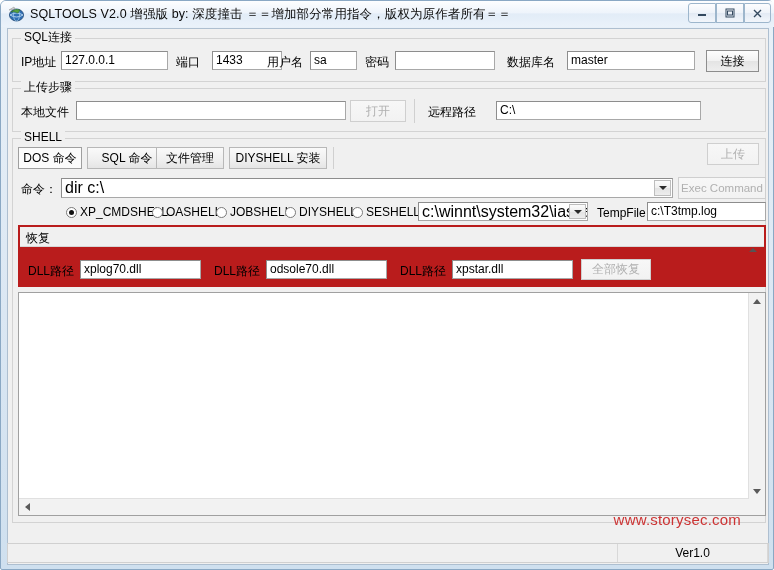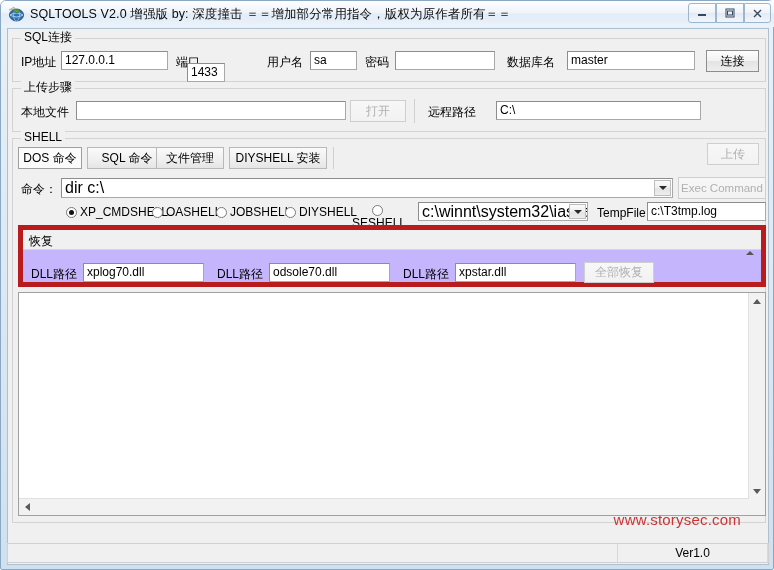--- a/index.html
+++ b/index.html
@@ -230,22 +230,22 @@
     width: 0; height: 0;
     border-left: 4px solid transparent;
     border-right: 4px solid transparent;
     border-bottom: 4px solid #555;
   }
 
   
   #recovery-panel {
     position: absolute;
     box-sizing: border-box;
-    border: 5px solid #b91c1c;
-    background: #c4b5fd;
+    border: 2px solid #b91c1c;
+    background: #b91c1c;
   }
   #recovery-header {
     position: absolute;
     left: 0; top: 0;
     right: 0;
     height: 20px;
     box-sizing: border-box;
     border-bottom: 1px solid #d6d6d6;
     background: #f0f0f0;
   }
@@ -375,21 +375,21 @@
 
   <div id="client">
 
     <div class="groupbox" style="left:4px; top:9px; width:754px; height:44px;">
       <div class="group-title">SQL连接</div>
     </div>
     <div class="lbl" style="left:13px; top:26px;">IP地址</div>
     <div class="tbox" style="left:53px; top:22px; width:107px; height:19px;">127.0.0.1</div>
 
     <div class="lbl" style="left:168px; top:26px;">端口</div>
-    <div class="tbox" style="left:179px; top:22px; width:38px; height:19px;margin-top:12px;">1433</div>
+    <div class="tbox" style="left:204px; top:22px; width:70px; height:19px;">1433</div>
 
     <div class="lbl" style="left:259px; top:26px;">用户名</div>
     <div class="tbox" style="left:302px; top:22px; width:47px; height:19px;">sa</div>
 
     <div class="lbl" style="left:357px; top:26px;">密码</div>
     <div class="tbox" style="left:387px; top:22px; width:100px; height:19px;"></div>
 
     <div class="lbl" style="left:499px; top:26px;">数据库名</div>
     <div class="tbox" style="left:559px; top:22px; width:128px; height:19px;">master</div>
 
@@ -435,21 +435,21 @@
       <span>OASHELL</span>
     </div>
     <div class="radio-wrap" style="left:208px; top:176px;">
       <span class="radio-dot"></span>
       <span>JOBSHELL</span>
     </div>
     <div class="radio-wrap" style="left:277px; top:176px;">
       <span class="radio-dot"></span>
       <span>DIYSHELL</span>
     </div>
-    <div class="radio-wrap" style="left:344px; top:176px;flex-direction:column;">
+    <div class="radio-wrap" style="left:344px; top:176px;">
       <span class="radio-dot"></span>
       <span>SESHELL</span>
     </div>
 
     <div class="combo" style="left:410px; top:173px; width:170px; height:19px;">
       <span>c:\winnt\system32\ias\ias.mdb</span>
       <span class="combo-arrow">
         <span class="tri-down"></span>
       </span>
     </div>

